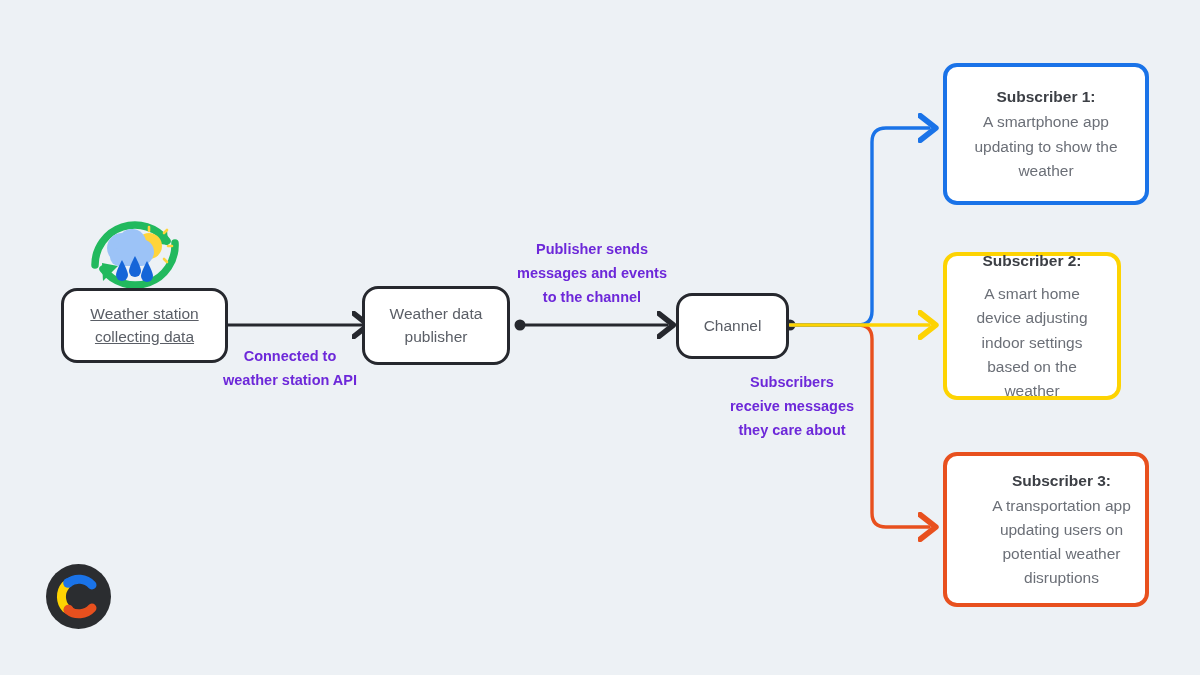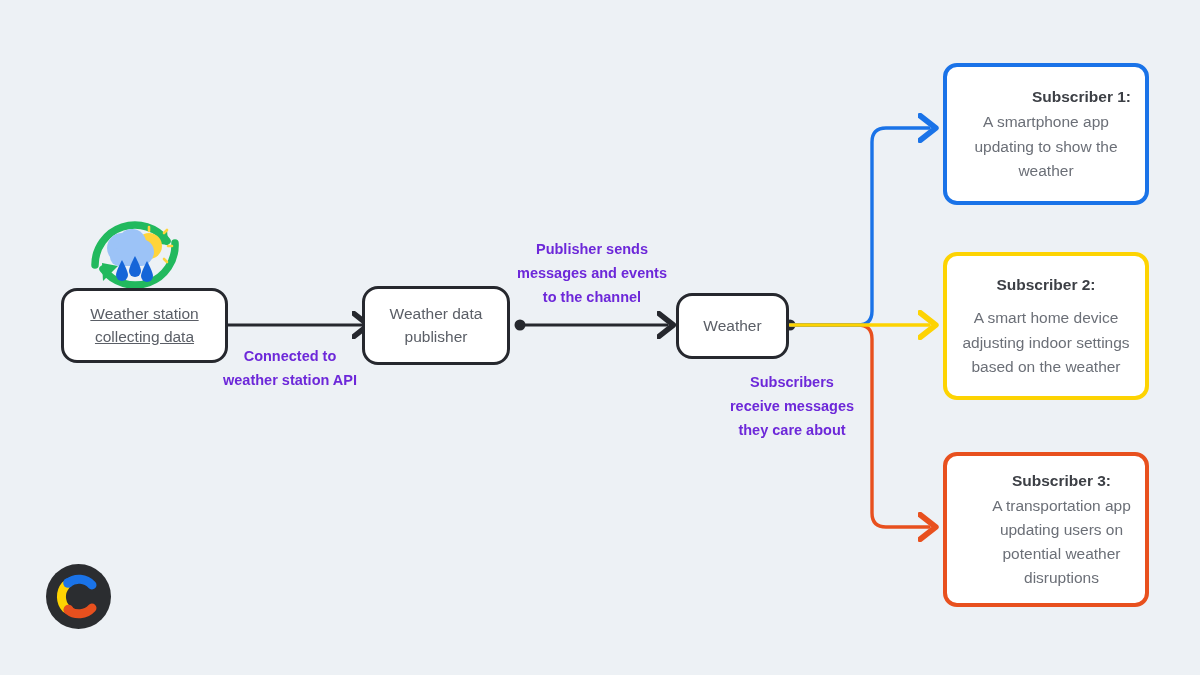--- a/index.html
+++ b/index.html
@@ -40,22 +40,22 @@
     align-items: center; justify-content: center;
     text-align: center;
     color: #6b6f77;
     font-size: 15.5px;
     line-height: 1.55;
     padding: 8px 14px;
   }
   .sub-node .title { font-weight: 700; color: #3c3f45; margin-bottom: 1px; }
   .sub-node .body  { font-weight: 400; }
 
-  #sub-1 { left: 943px; top: 63px;  width: 206px; height: 142px; border-color: #1a73e8; align-items: flex-end; }
-  #sub-2 { left: 943px; top: 252px; width: 206px; height: 148px; border-color: #fdd302; gap: 8px; }
+  #sub-1 { left: 943px; top: 63px;  width: 206px; height: 142px; border-color: #1a73e8; }
+  #sub-2 { left: 943px; top: 252px; width: 178px; height: 148px; border-color: #fdd302; gap: 8px; }
   #sub-3 { left: 943px; top: 452px; width: 206px; height: 155px; border-color: #e8501e; }
 
   .edge-label {
     position: absolute;
     color: #6d28d9;
     font-size: 14.5px;
     font-weight: 700;
     line-height: 1.65;
     text-align: center;
     white-space: pre-line;
@@ -151,21 +151,21 @@
     <span class="lbl">Weather station
 collecting data</span>
   </div>
 
   <div class="node" id="node-publisher">
     <span class="lbl">Weather data
 publisher</span>
   </div>
 
   <div class="node" id="node-channel">
-    <span class="lbl">Weather</span>
+    <span class="lbl">Channel</span>
   </div>
 
   <div class="edge-label" id="lbl-connected">Connected to
 weather station API</div>
   <div class="edge-label" id="lbl-publisher">Publisher sends
 messages and events
 to the channel</div>
   <div class="edge-label" id="lbl-subscribers">Subscribers
 receive messages
 they care about</div>

